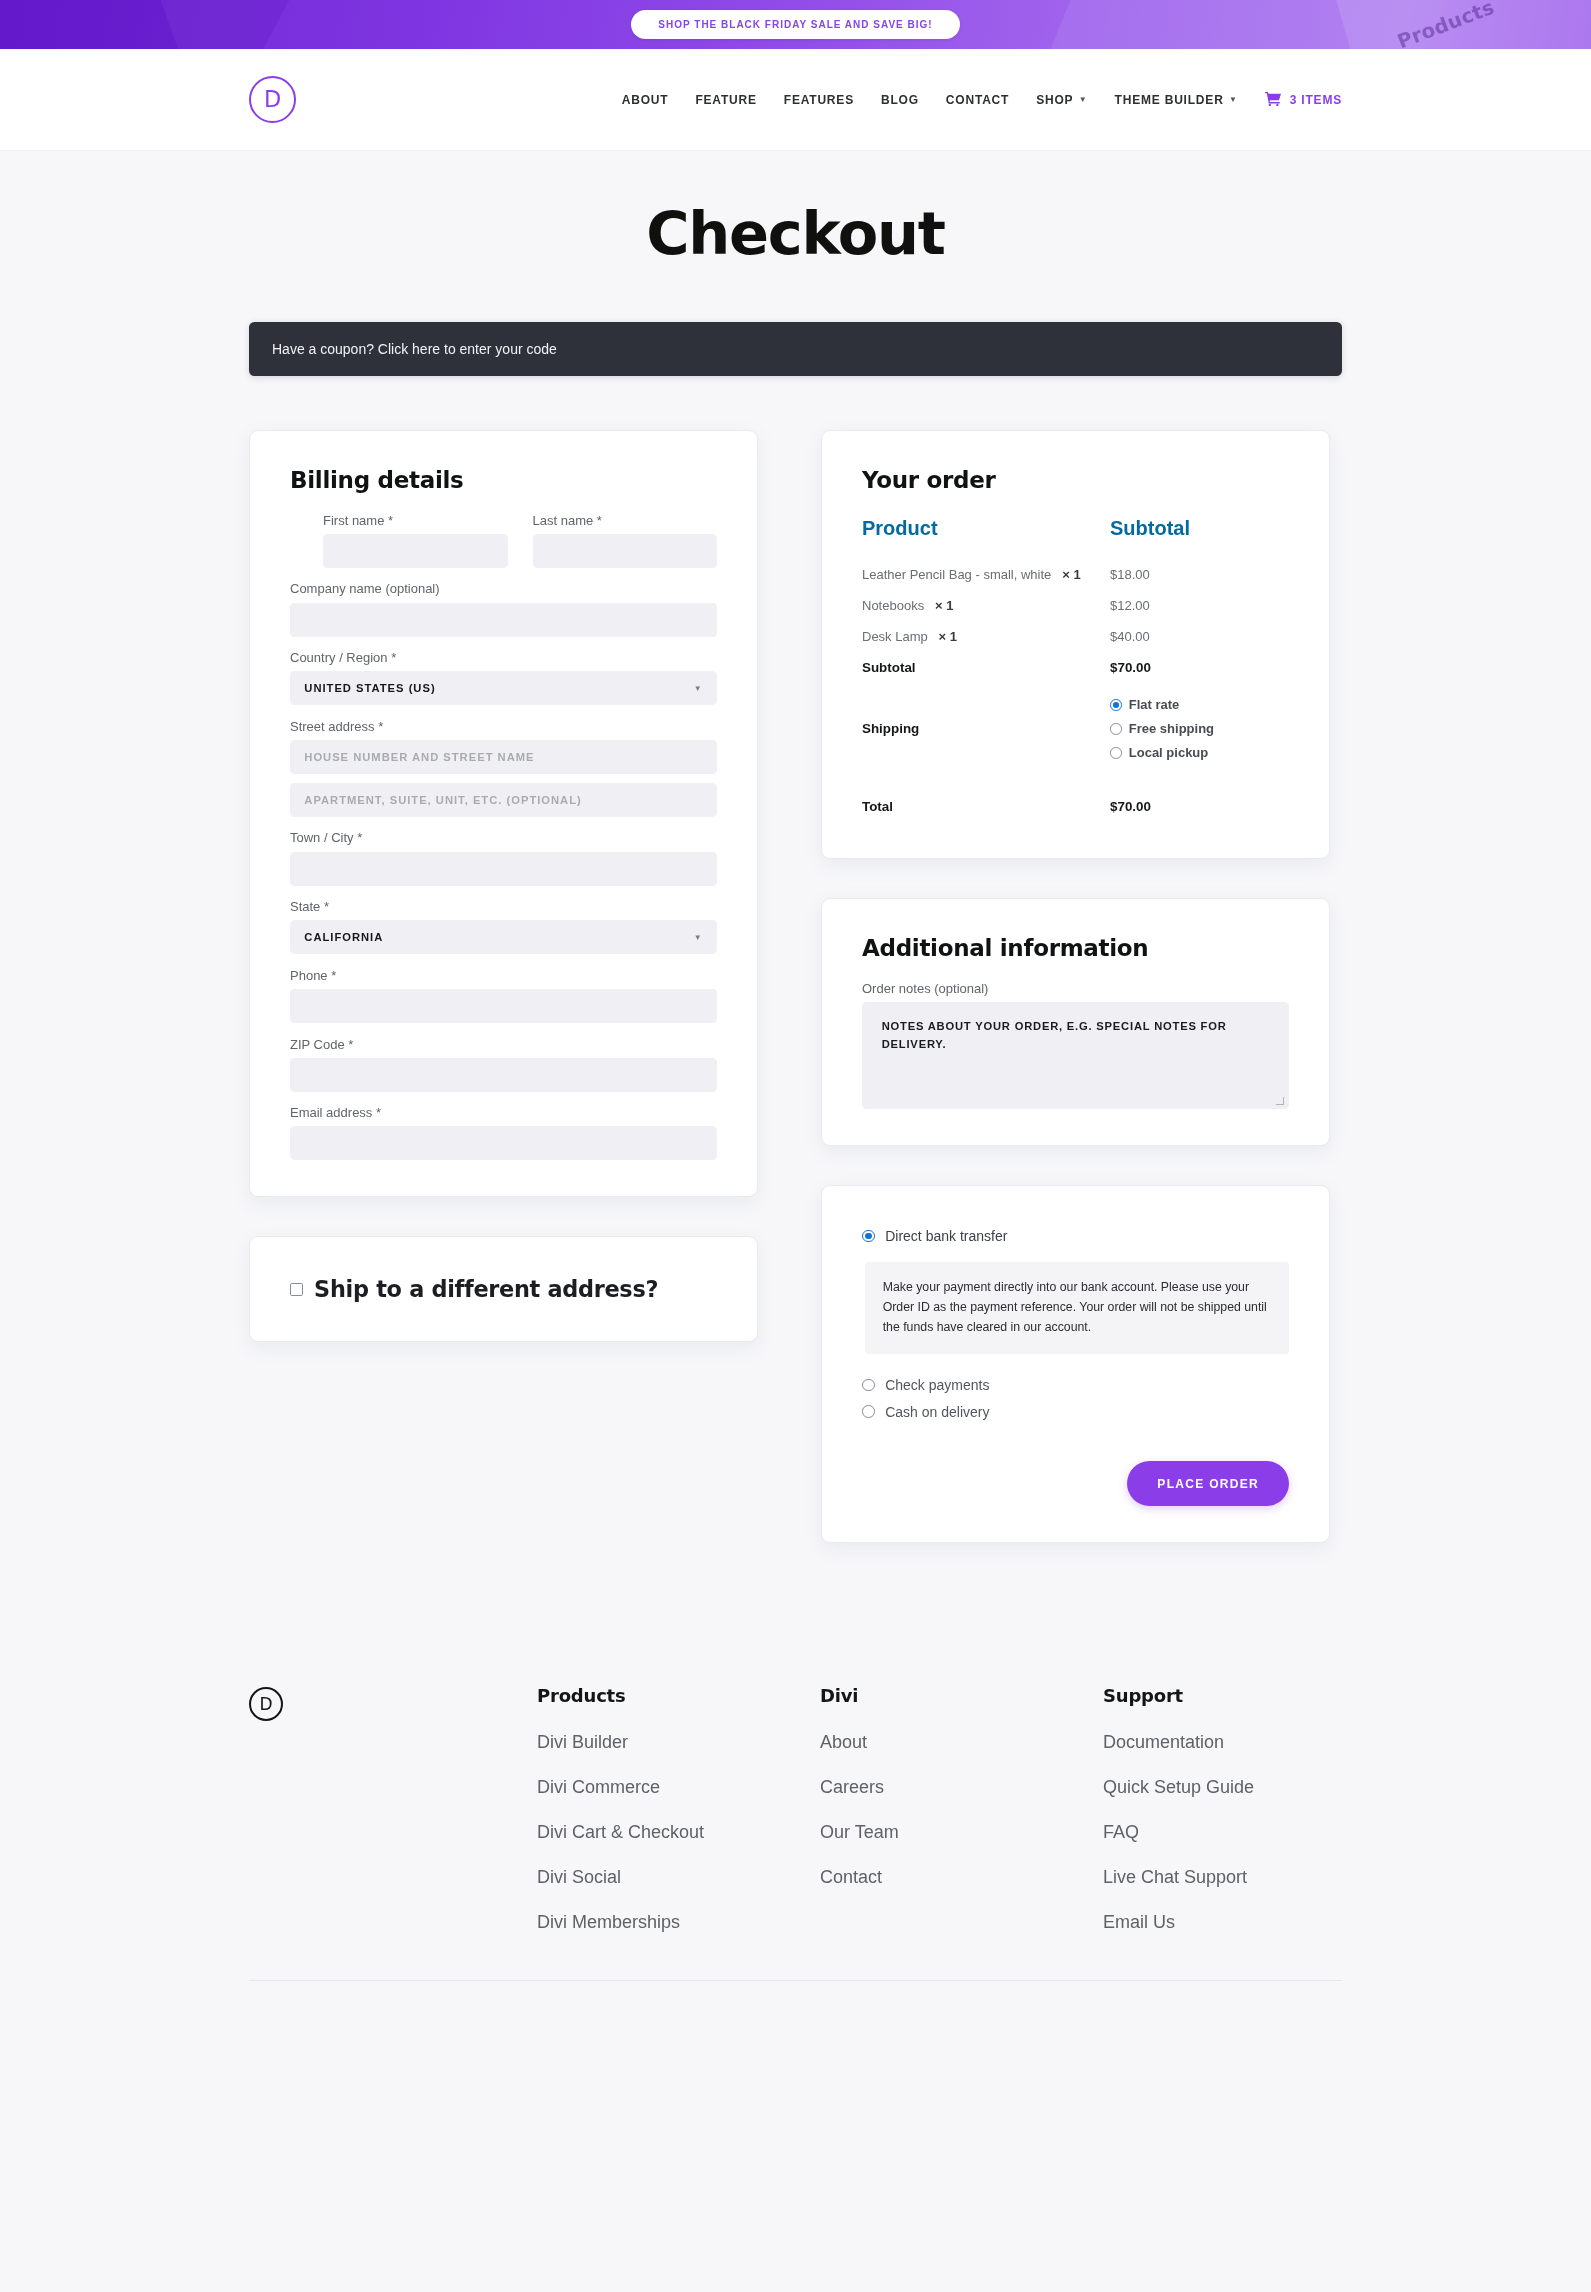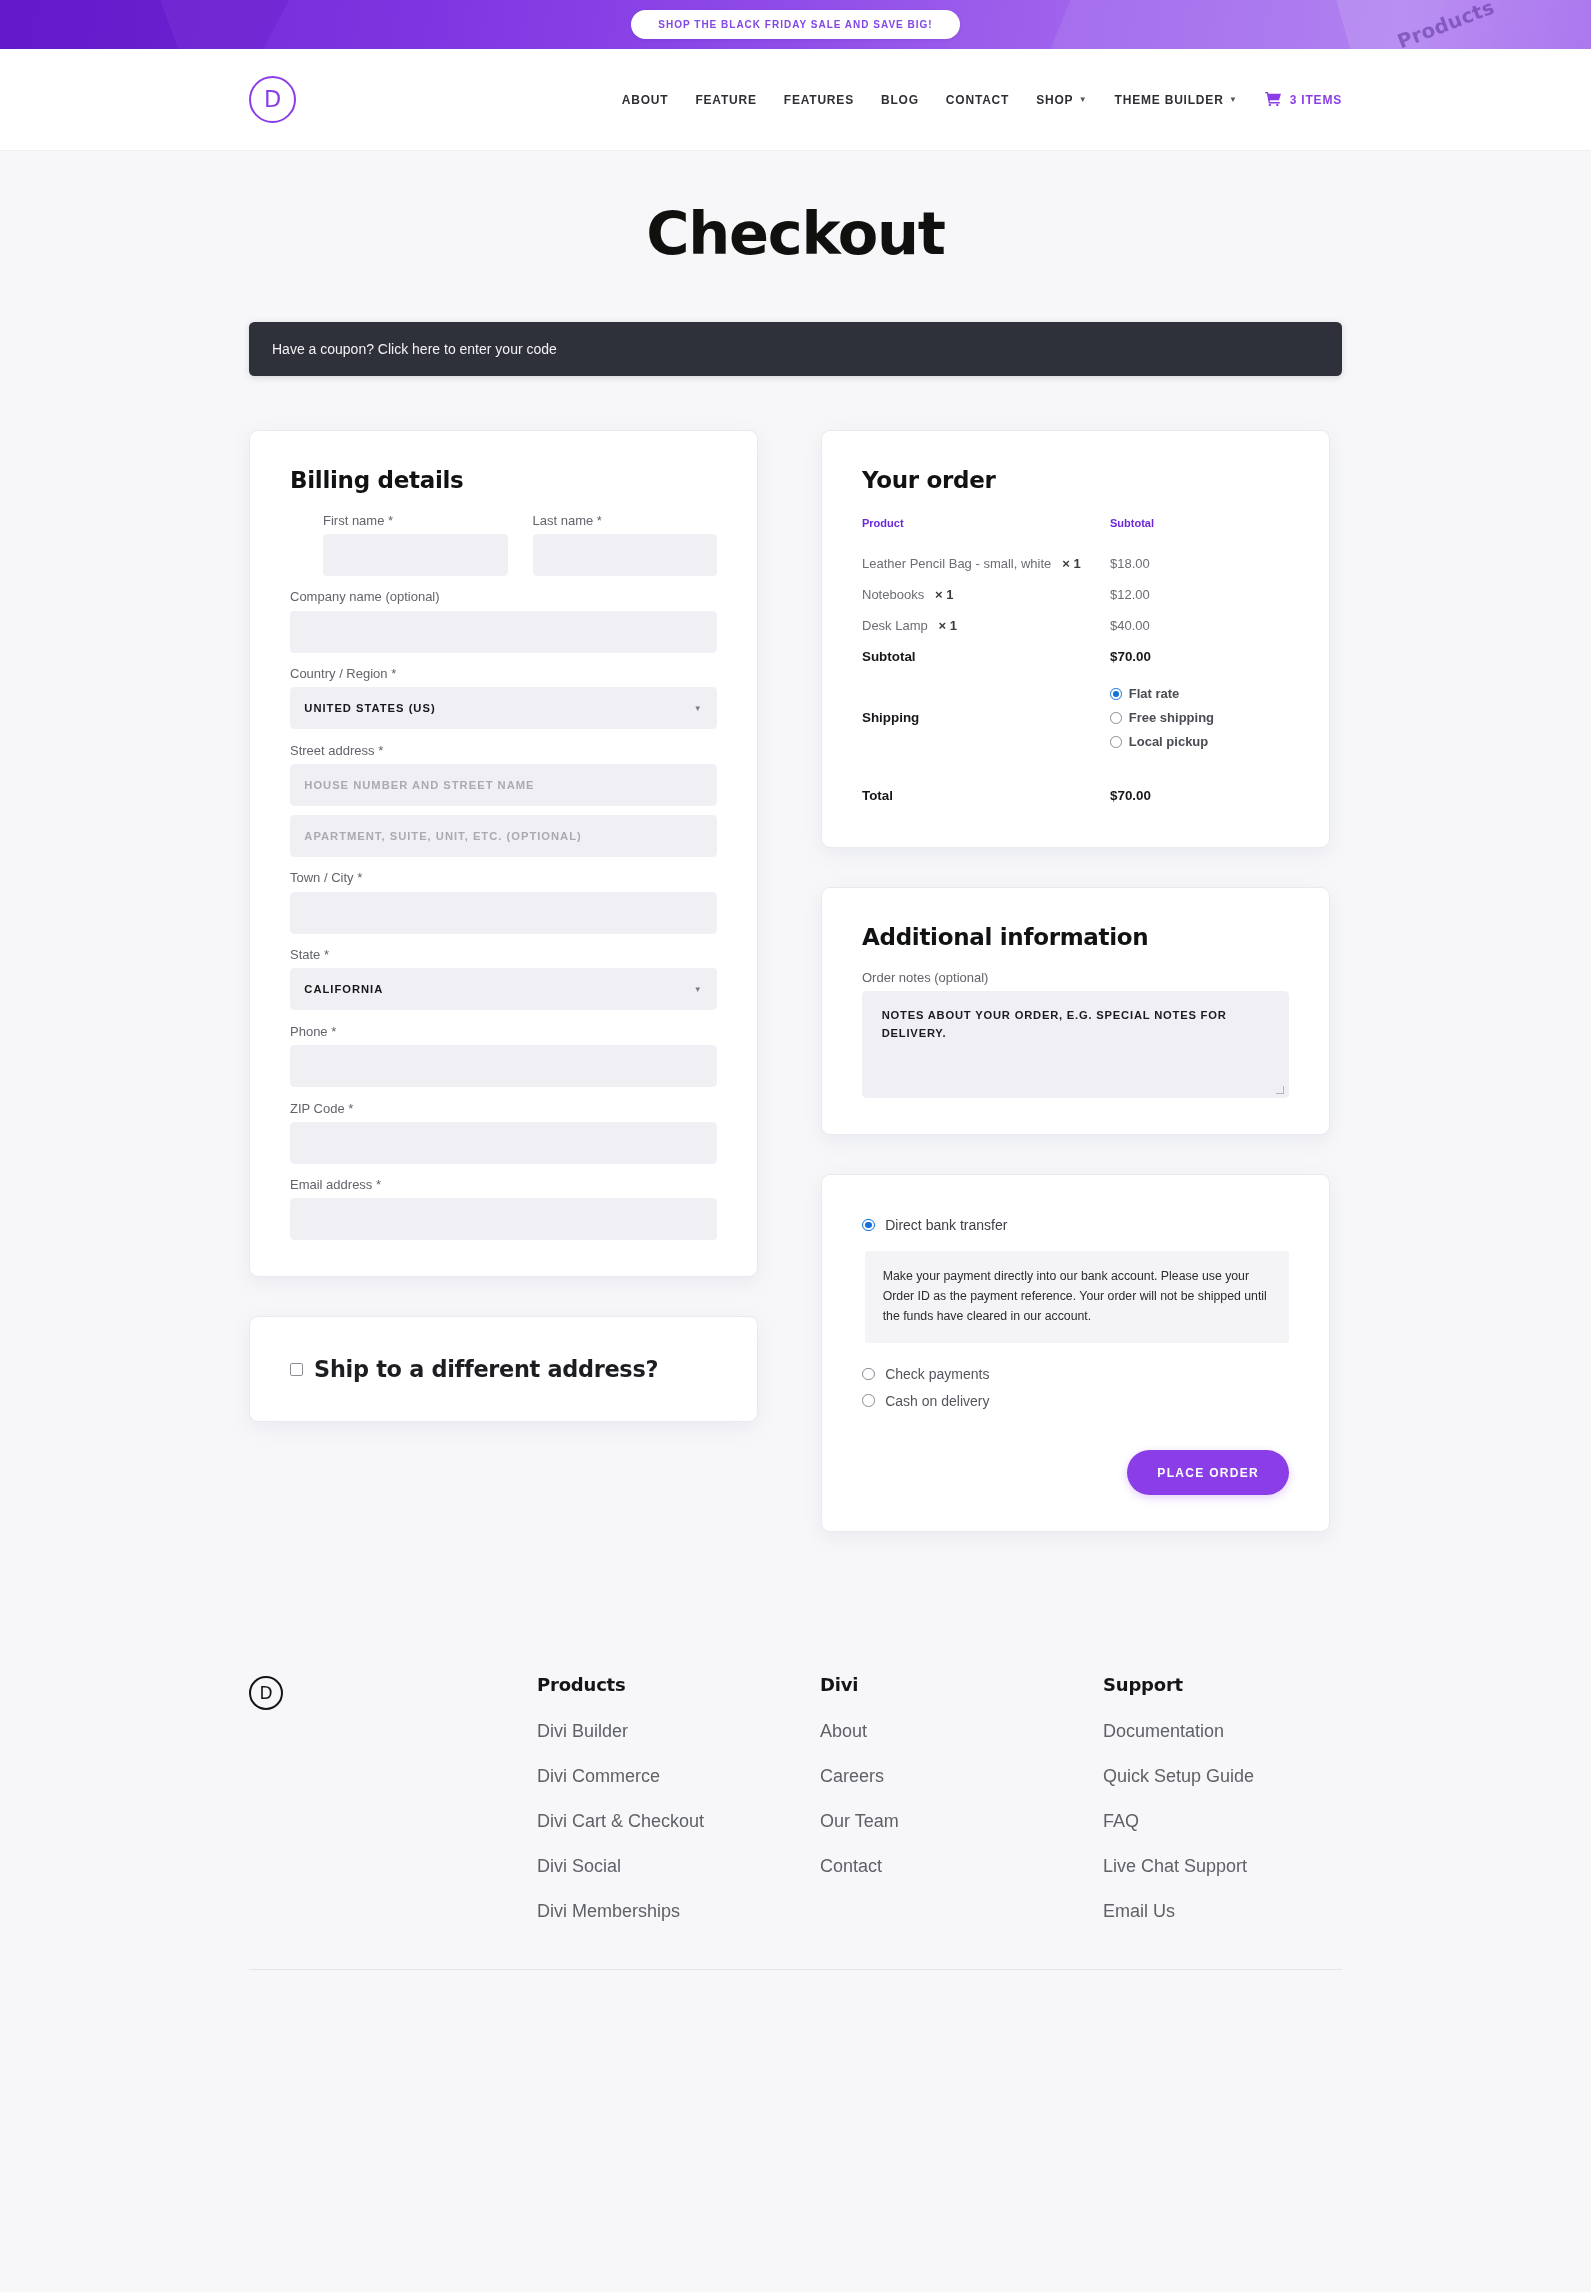--- a/index.html
+++ b/index.html
@@ -128,21 +128,21 @@
   
   .field { margin-bottom: 13.4px; }
   .field-label {
     display: block;
     font-size: 13px; color: #62646b; margin-bottom: 6.3px;
   }
   .input, .select, .textarea {
     width: 100%;
     background: #f0f0f4;
     border: none; border-radius: 4.5px;
-    height: 42px;
+    height: 34px;
     padding: 0 14.3px;
     font-family: "Liberation Sans", sans-serif;
     font-size: 11.6px;
     color: #1b1c1f;
     outline: none;
     display: flex; align-items: center;
   }
   .input::placeholder { color: #a9aab2; }
   .input-ph {
     font-size: 11.2px; font-weight: 700; letter-spacing: 1px;
@@ -182,21 +182,21 @@
     width: 12.5px; height: 12.5px;
     border: 1.4px solid #8b8d96; border-radius: 1.8px;
     background: #fff; flex: 0 0 12.5px;
   }
   .card-ship { padding: 39px 40px 39px; }
 
   
   .order-table { width: 100%; border-collapse: collapse; }
   .order-table th {
     text-align: left;
-    font-size: 11px; font-weight: 800; color: #6d28d9;
+    font-size: 20px; font-weight: 800; color: #0369a1;
     padding: 4.5px 0 19px;
   }
   .order-table th.right-col, .order-table td.right-col { width: 179px; }
   .order-table td {
     font-size: 13px; color: #6b6d74;
     padding: 8px 0;
     vertical-align: middle;
   }
   .qty { font-weight: 800; color: #3a3b40; }
   .qty .x { font-weight: 700; }

